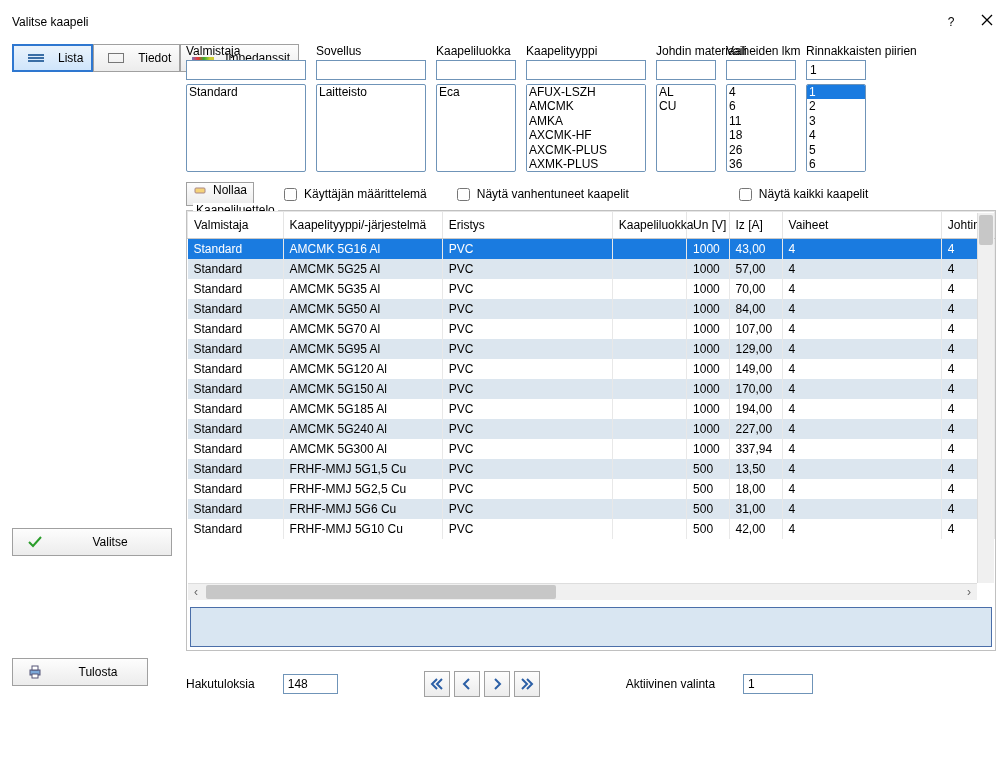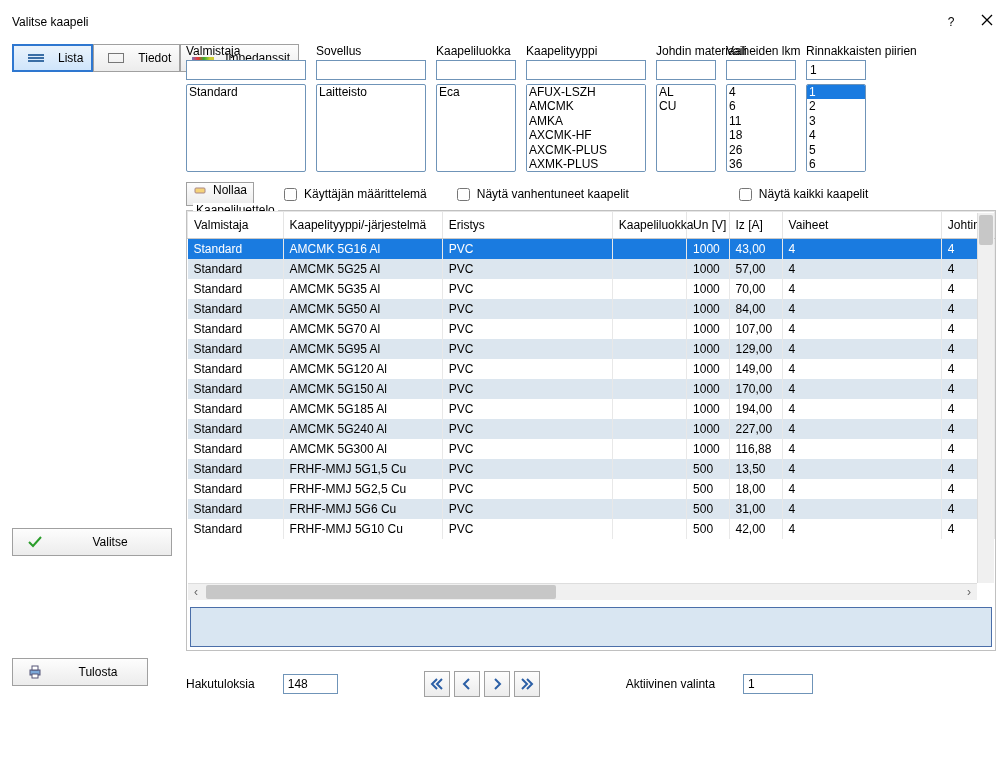--- a/index.html
+++ b/index.html
@@ -356,21 +356,21 @@
                   <td>227,00</td>
                   <td>4</td>
                   <td>4</td>
                 </tr>
                 <tr class="odd">
                   <td>Standard</td>
                   <td>AMCMK 5G300 Al</td>
                   <td>PVC</td>
                   <td></td>
                   <td>1000</td>
-                  <td>116,88</td>
+                  <td>337,94</td>
                   <td>4</td>
                   <td>4</td>
                 </tr>
                 <tr class="even">
                   <td>Standard</td>
                   <td>FRHF-MMJ 5G1,5 Cu</td>
                   <td>PVC</td>
                   <td></td>
                   <td>500</td>
                   <td>13,50</td>

